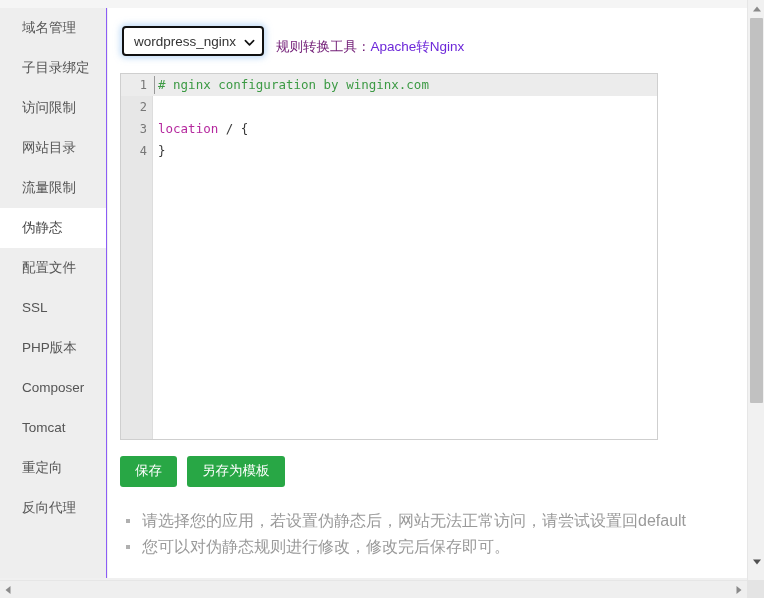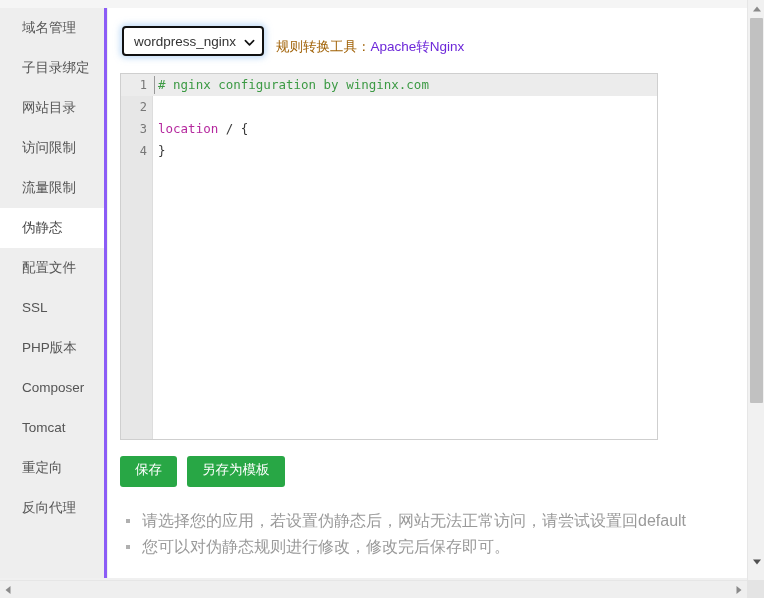--- a/index.html
+++ b/index.html
@@ -26,21 +26,21 @@
     background: #f5f5f5;
   }
 
   
   .sidebar {
     position: absolute;
     left: 0; top: 8px;
     width: 107px;
     height: 570px;
     background: #eeeeee;
-    border-right: 3px solid #8b5cf6;
+    border-right: 1px solid #8b5cf6;
   }
   .side-item {
     height: 40px;
     line-height: 40px;
     padding-left: 22px;
     font-size: 13.5px;
     color: #555555;
     white-space: nowrap;
     cursor: pointer;
   }
@@ -83,21 +83,21 @@
     position: absolute;
     right: 8px;
     top: 50%;
     transform: translateY(-50%);
     width: 10px; height: 10px;
     display: block;
   }
   .conv-label {
     margin-left: 12px;
     font-size: 13.5px;
-    color: #a16207;
+    color: #701a75;
     white-space: nowrap;
   }
   .conv-link {
     color: #6d28d9;
     font-size: 13.5px;
     text-decoration: none;
     white-space: nowrap;
     cursor: pointer;
   }
 
@@ -163,21 +163,21 @@
     display: flex;
     gap: 10px;
   }
   .btn {
     background: #28a745;
     color: #ffffff;
     border: none;
     border-radius: 3px;
     padding: 8px 15px;
     font-size: 13.5px;
-    font-family: Liberation Mono, monospace;
+    font-family: Liberation Sans, sans-serif;
     cursor: pointer;
     line-height: 1.1;
   }
 
   
   .notes {
     position: absolute;
     left: 14px; top: 500px;
     width: 600px;
     margin: 0;
@@ -278,22 +278,22 @@
 </head>
 <body>
 
 <div id="app">
 
   <div class="top-strip"></div>
 
   <div class="sidebar" id="sidebar">
       <div class="side-item"><span>域名管理</span></div>
       <div class="side-item"><span>子目录绑定</span></div>
+      <div class="side-item"><span>访问限制</span></div>
       <div class="side-item"><span>网站目录</span></div>
-      <div class="side-item"><span>访问限制</span></div>
       <div class="side-item"><span>流量限制</span></div>
       <div class="side-item active"><span>伪静态</span></div>
       <div class="side-item"><span>配置文件</span></div>
       <div class="side-item"><span>SSL</span></div>
       <div class="side-item"><span>PHP版本</span></div>
       <div class="side-item"><span>Composer</span></div>
       <div class="side-item"><span>Tomcat</span></div>
       <div class="side-item"><span>重定向</span></div>
       <div class="side-item"><span>反向代理</span></div>
     </div>

